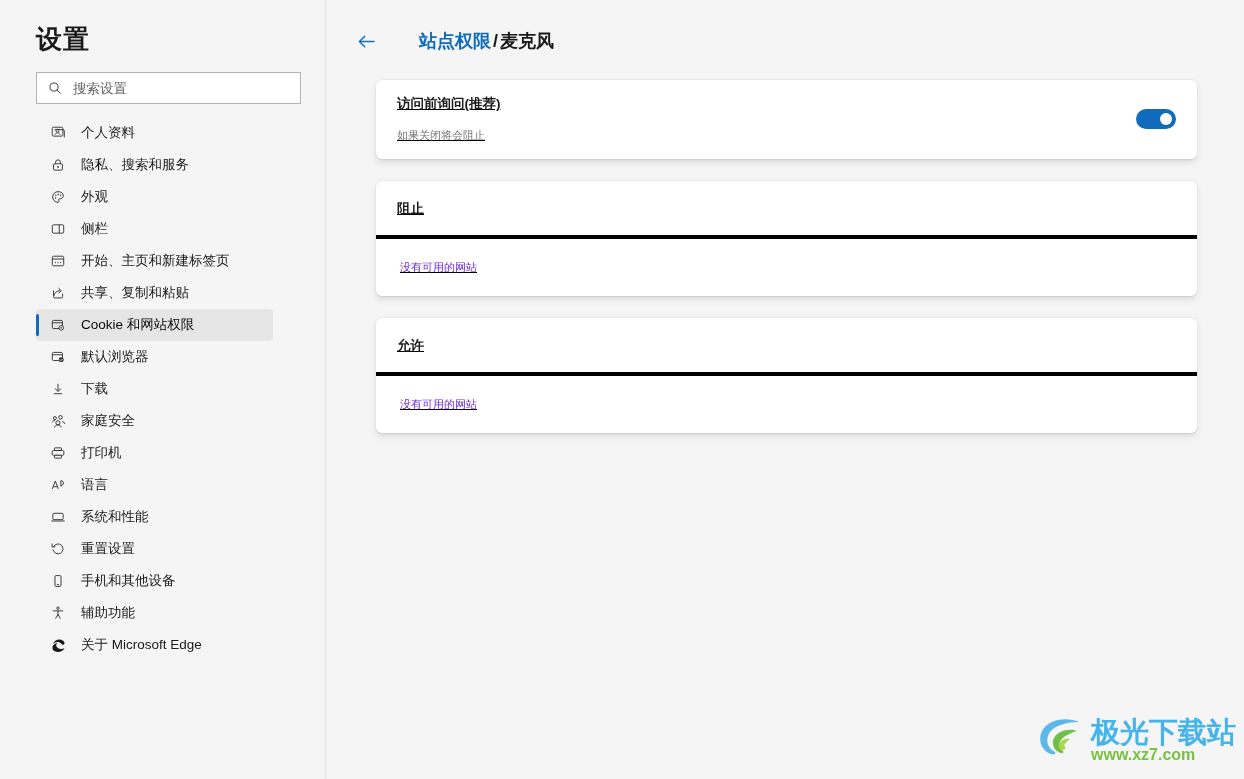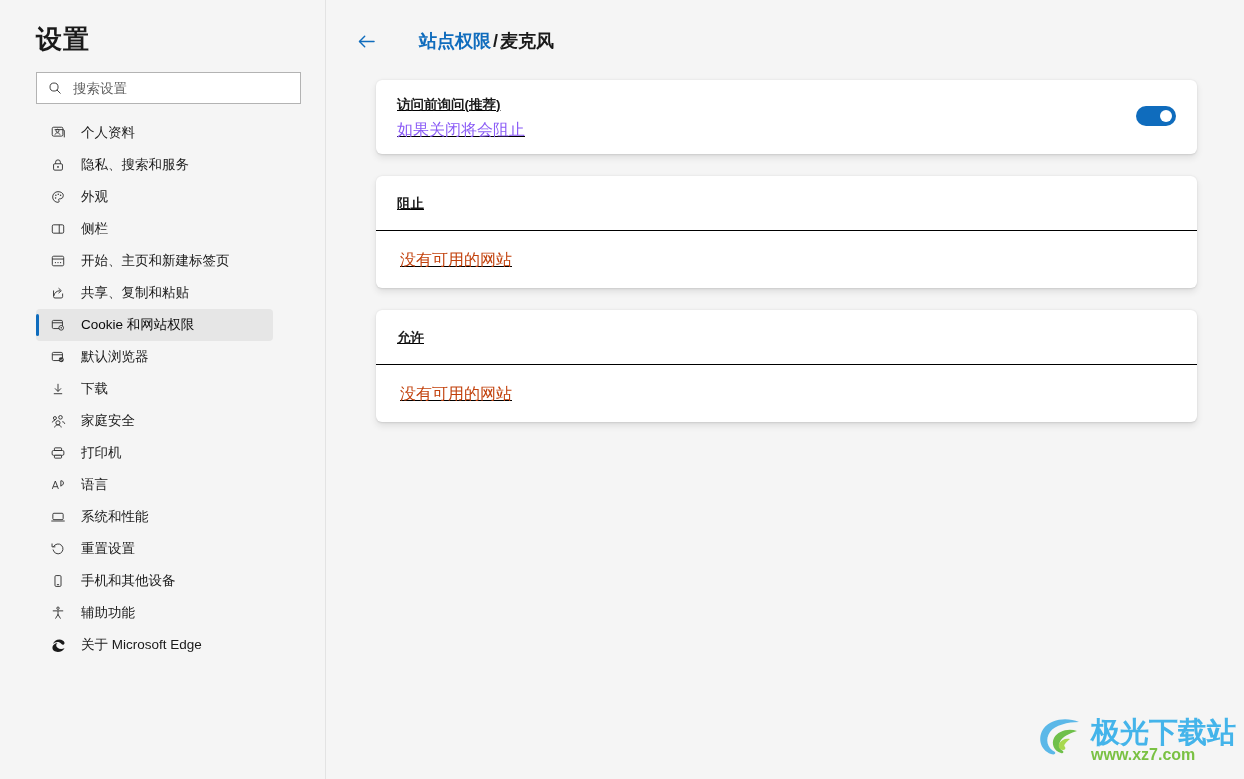--- a/index.html
+++ b/index.html
@@ -172,23 +172,23 @@
     min-height: 74px;
   }
   .toggle-texts { display: flex; flex-direction: column; }
   .toggle-title {
     font-size: 13.5px;
     font-weight: bold;
     color: #1a1a1a;
     line-height: 19px;
   }
   .toggle-sub {
-    margin-top: 8px;
-    font-size: 16px;
-    color: #8b5cf6;
+    margin-top: 14px;
+    font-size: 11px;
+    color: #737373;
     line-height: 16px;
   }
   .switch {
     position: relative;
     width: 40px;
     height: 20px;
     border-radius: 10px;
     background: #0f6cbd;
     flex: 0 0 auto;
     cursor: pointer;
@@ -202,26 +202,26 @@
     border-radius: 50%;
     background: #ffffff;
   }
 
   .card-header {
     padding: 18px 35px 17px 21px;
     font-size: 13.5px;
     font-weight: bold;
     color: #1a1a1a;
     line-height: 19px;
-    border-bottom: 1px solid #000000;
+    border-bottom: 4px solid #000000;
   }
   .card-empty {
     padding: 20px 37px 20px 24px;
-    font-size: 16px;
-    color: #c2410c;
+    font-size: 11px;
+    color: #6d28d9;
     line-height: 17px;
   }
 
   
   .watermark {
     position: absolute;
     right: 8px;
     bottom: 13px;
     display: flex;
     align-items: center;

